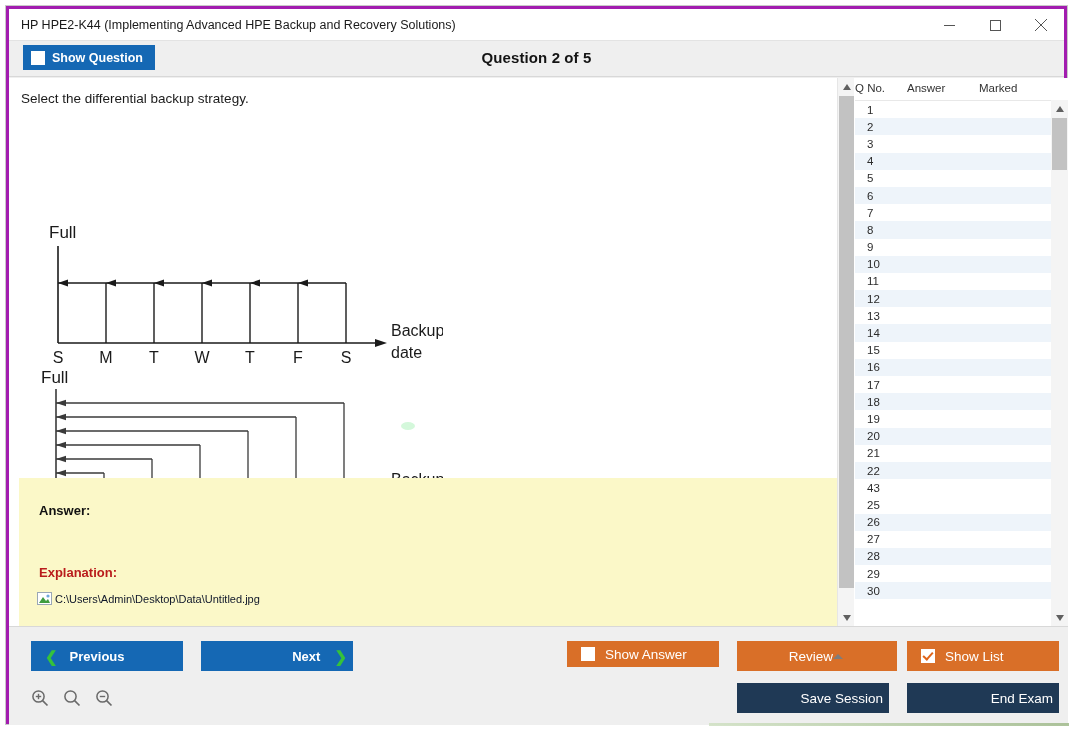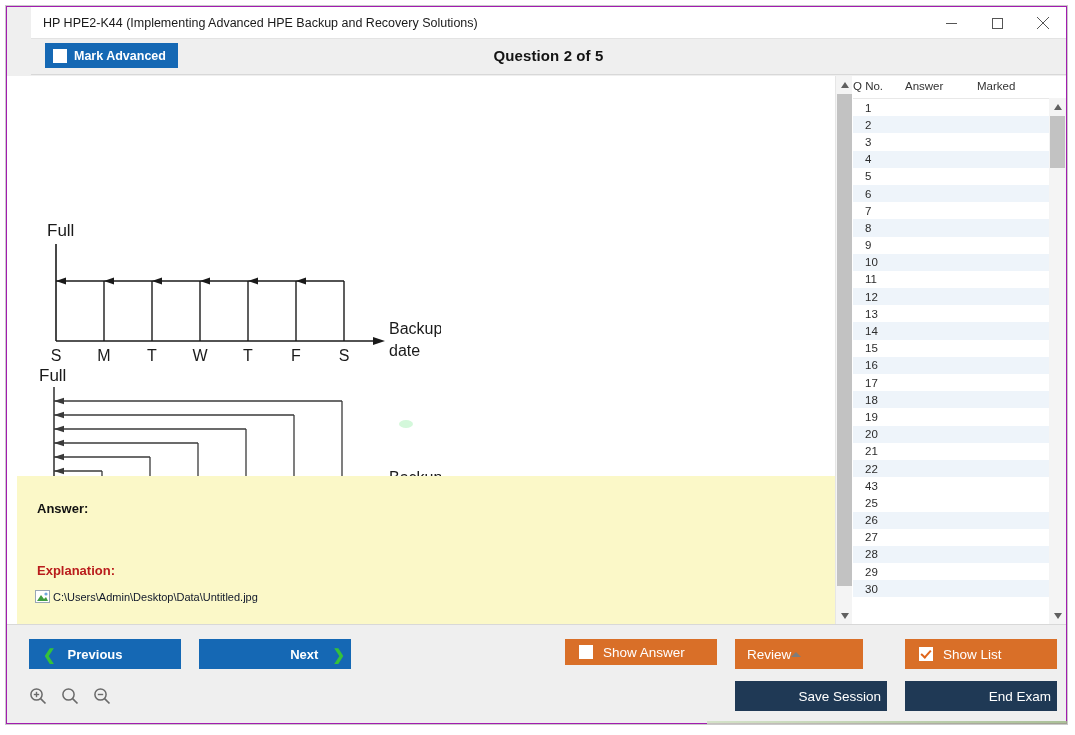--- a/index.html
+++ b/index.html
@@ -11,25 +11,24 @@
     position: relative;
     width: 1075px; height: 735px;
     background: #ffffff;
     overflow: hidden;
   }
   
   .window {
     position: absolute;
     left: 6px; top: 6px;
     width: 1061px; height: 718px;
-    border: 1px solid #a21caf;
+    border: 3px solid #a21caf;
     background: #efefef;
     box-sizing: border-box;
     box-shadow: 0 0 0 1px #c9c9c9;
-    padding-left: 24px;
   }
   .titlebar {
     position: relative;
     height: 32px;
     background: #ffffff;
     border-bottom: 1px solid #e3e3e3;
     box-sizing: border-box;
   }
   .title-text {
     position: absolute;
@@ -299,28 +298,29 @@
               <line x1="0" y1="0" x2="12" y2="12" stroke="#555" stroke-width="1"></line>
               <line x1="12" y1="0" x2="0" y2="12" stroke="#555" stroke-width="1"></line>
             </svg>
         </div>
       </div>
     </div>
 
     <div class="headerbar">
       <button class="mark-btn">
         <span class="cbox"></span>
-        <span>Mark Advanced</span>
+        <span>Show Question</span>
       </button>
       <div class="qtitle">Question 2 of 5</div>
     </div>
 
     <div class="body-area">
 
       <div class="content-pane">
+        <div class="qtext">Select the differential backup strategy.</div>
 
         <div class="diagram-wrap" style="left:14px; top:140px;">
           <svg width="420" height="145" viewBox="0 0 420 145">
             <text x="26" y="20" font-family="Liberation Sans, sans-serif" font-size="17" fill="#1a1a1a">Full</text>
 
             <line x1="35" y1="28" x2="35" y2="125" stroke="#1a1a1a" stroke-width="1.6"></line>
 
             <line x1="35" y1="125" x2="352" y2="125" stroke="#1a1a1a" stroke-width="1.6"></line>
             <polygon points="352,121 364,125 352,129" fill="#1a1a1a"></polygon>
 
@@ -611,21 +611,21 @@
       <button class="btn btn-blue" style="left:192px; top:14px; width:152px; height:30px; justify-content:flex-end; gap:14px;">
         <span>Next</span>
         <span class="chev">❯</span>
       </button>
 
       <button class="btn btn-orange" style="left:558px; top:14px; width:152px; height:26px; padding-left:14px; gap:10px;">
         <span class="cbox"></span>
         <span>Show Answer</span>
       </button>
 
-      <button class="btn btn-orange" style="left:728px; top:14px; width:128px; height:30px; padding-left:12px; justify-content:flex-start; padding-right:14px;">
+      <button class="btn btn-orange" style="left:728px; top:14px; width:160px; height:30px; padding-left:12px; justify-content:center; padding-right:14px;">
         <span>Review</span>
         <span class="tri-up"></span>
       </button>
 
       <button class="btn btn-orange" style="left:898px; top:14px; width:152px; height:30px; padding-left:14px; gap:10px;">
         <span class="cbox checked"></span>
         <span>Show List</span>
       </button>
 
       <button class="btn btn-navy" style="left:728px; top:56px; width:152px; height:30px;">

